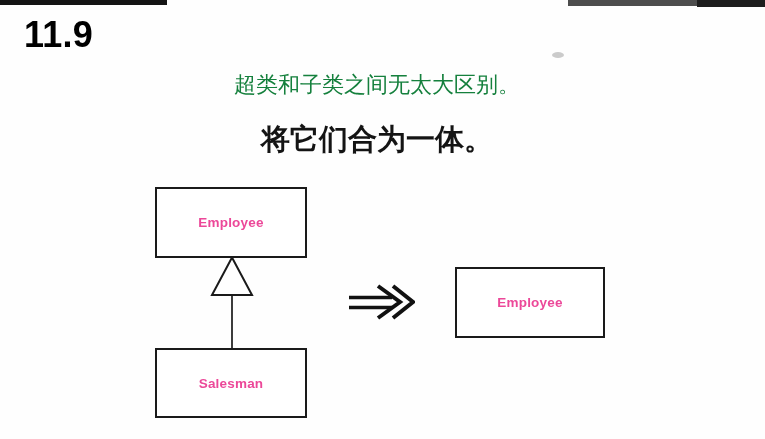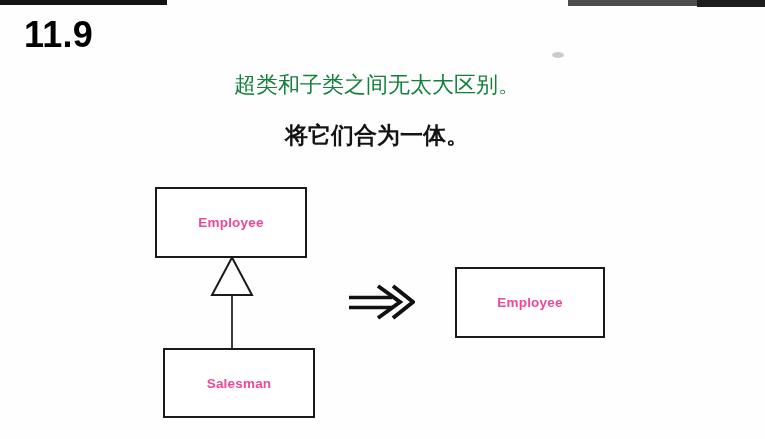--- a/index.html
+++ b/index.html
@@ -33,33 +33,33 @@
 
   
   .summary { position: absolute; left: 0; width: 754px; text-align: center; white-space: nowrap; }
   .summary-motivation {
     top: 70px;
     font-family: "Liberation Serif", "DejaVu Serif", serif;
     font-size: 22px; color: #15803d;
   }
   .summary-action {
     top: 120px;
-    font-size: 23px; font-weight: 700; color: #141414;
+    font-size: 29px; font-weight: 700; color: #141414;
   }
 
   
   .uml-box {
     position: absolute;
     border: 2px solid #1a1a1a;
     background: #fff;
     display: flex; align-items: center; justify-content: center;
     font-size: 13.5px; font-weight: 700; letter-spacing: .2px; color: #ec4899;
   }
   .box-super { left: 155px; top: 187px; width: 148px; height: 67px; }
-  .box-sub   { left: 163px; top: 348px; width: 148px; height: 66px; }
+  .box-sub   { left: 155px; top: 348px; width: 148px; height: 66px; }
   .box-after { left: 455px; top: 267px; width: 146px; height: 67px; }
 
   .svg-inherit { position: absolute; left: 203px; top: 256px; }
   .svg-arrow   { position: absolute; left: 347px; top: 284px; }
 </style>
 </head>
 <body>
 
 <div class="page">
 

